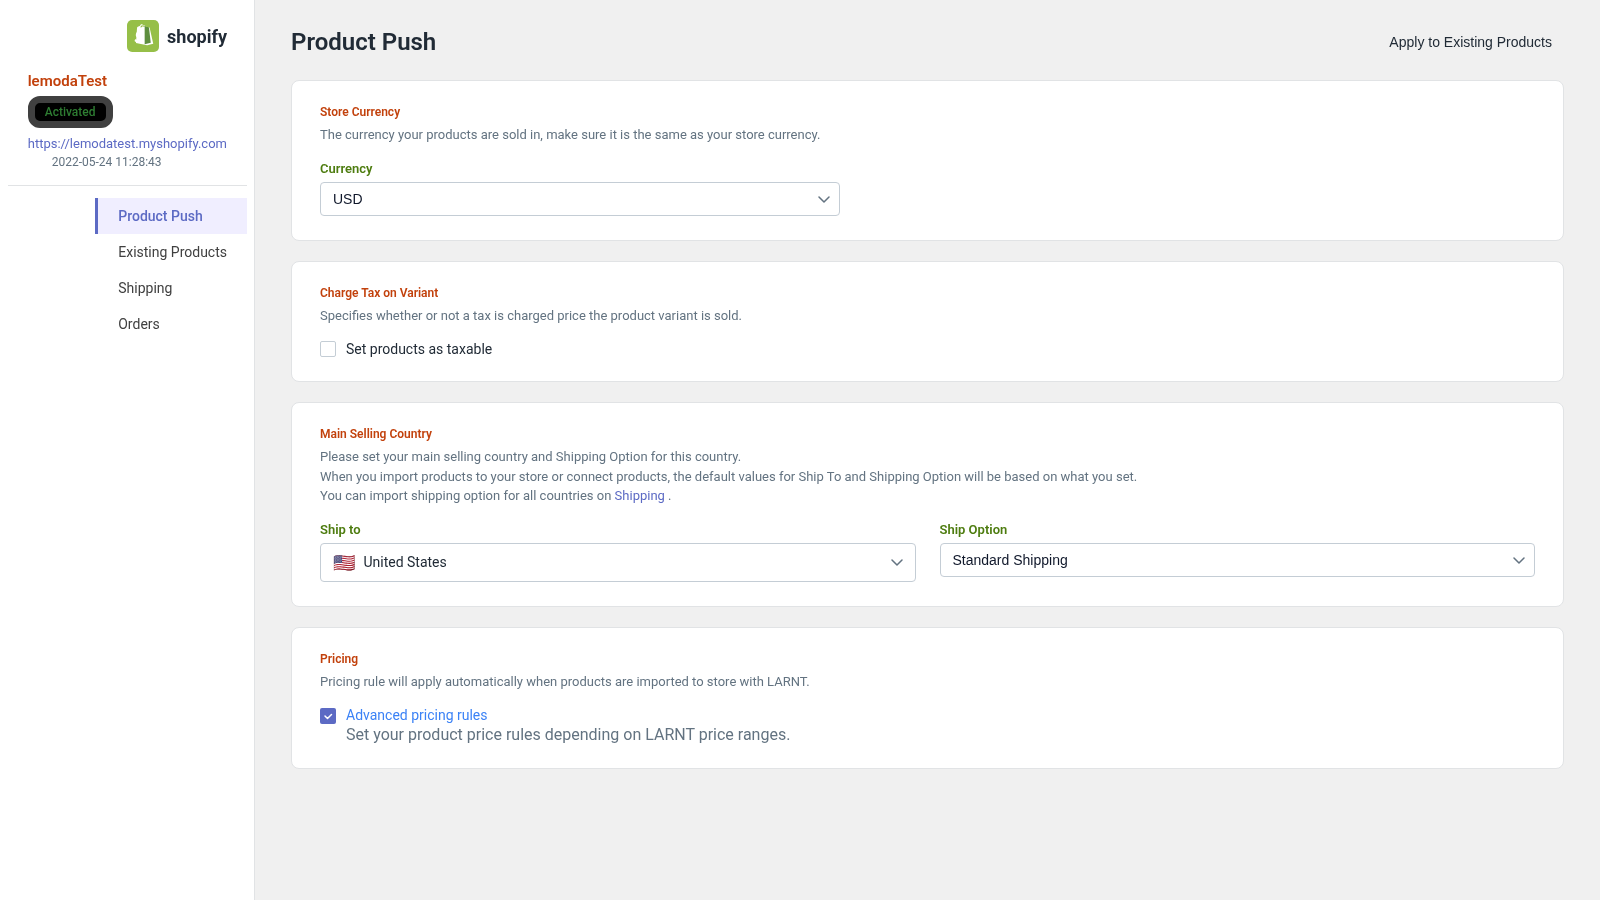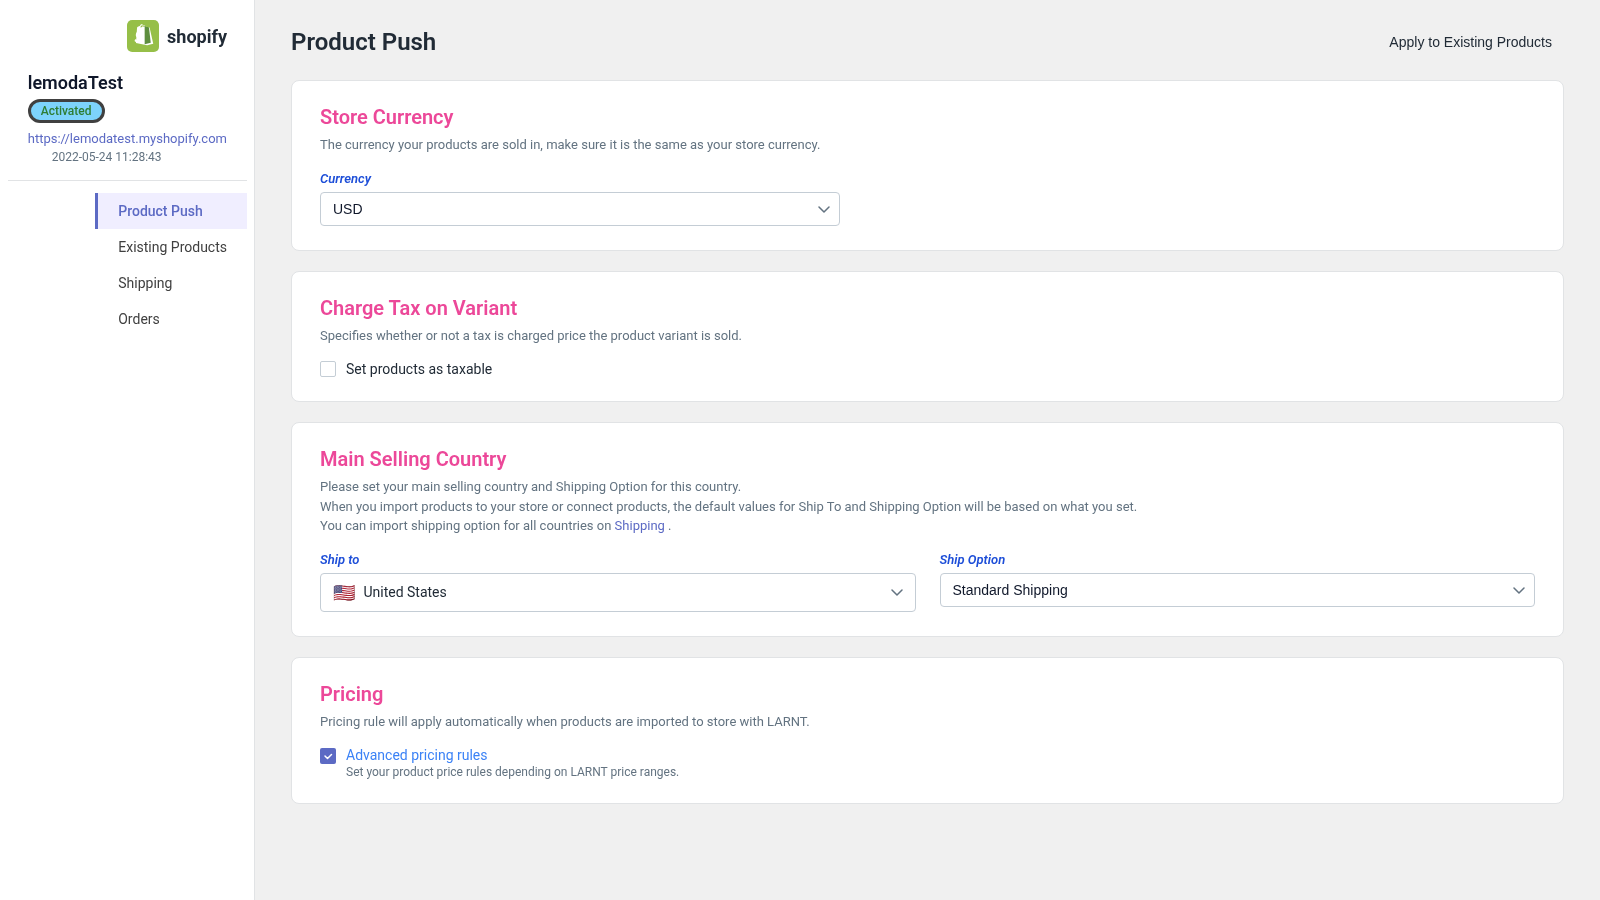--- a/index.html
+++ b/index.html
@@ -39,29 +39,29 @@
       font-size: 18px;
       font-weight: 700;
       color: #212b36;
     }
     .sidebar-store-info {
       padding: 0 20px 16px 20px;
       border-bottom: 1px solid #e1e3e5;
     }
     .store-name {
       font-weight: 600;
-      font-size: 18px;
+      font-size: 15px;
       margin-bottom: 6px;
-      color: #0f172a;
+      color: #c2410c;
     }
     .activated-badge {
       display: inline-block;
-      background: #7dd3fc;
+      background: #000000;
       color: #2e7d32;
-      border: 3px solid #404040;
+      border: 7px solid #404040;
       border-radius: 12px;
       padding: 2px 10px;
       font-size: 12px;
       font-weight: 500;
       margin-bottom: 8px;
     }
     .store-url {
       color: #5c6ac4;
       font-size: 13px;
       text-decoration: none;
@@ -123,37 +123,36 @@
 
     
     .card {
       background: #fff;
       border-radius: 8px;
       border: 1px solid #e1e3e5;
       padding: 24px 28px;
       margin-bottom: 20px;
     }
     .card-title {
-      font-size: 20px;
+      font-size: 12px;
       font-weight: 600;
-      color: #ec4899;
+      color: #c2410c;
       margin-bottom: 6px;
     }
     .card-subtitle {
       font-size: 13px;
       color: #637381;
       margin-bottom: 16px;
       line-height: 1.5;
     }
     .field-label {
       font-size: 13px;
       font-weight: 600;
-      color: #1d4ed8;
+      color: #4d7c0f;
       margin-bottom: 6px;
-      font-style: italic;
     }
     .select-wrapper {
       position: relative;
       display: inline-block;
     }
     .select-wrapper.full-width {
       width: 100%;
     }
     .select-field {
       appearance: none;
@@ -264,21 +263,21 @@
       height: 10px;
     }
     .pricing-label-block {}
     .pricing-label-title {
       font-size: 14px;
       color: #3b82f6;
       font-weight: 400;
       margin-bottom: 2px;
     }
     .pricing-label-sub {
-      font-size: 12px;
+      font-size: 16px;
       color: #637381;
     }
 
     .shipping-link {
       color: #5c6ac4;
       text-decoration: none;
     }
   </style>
 </head>
 <body>

